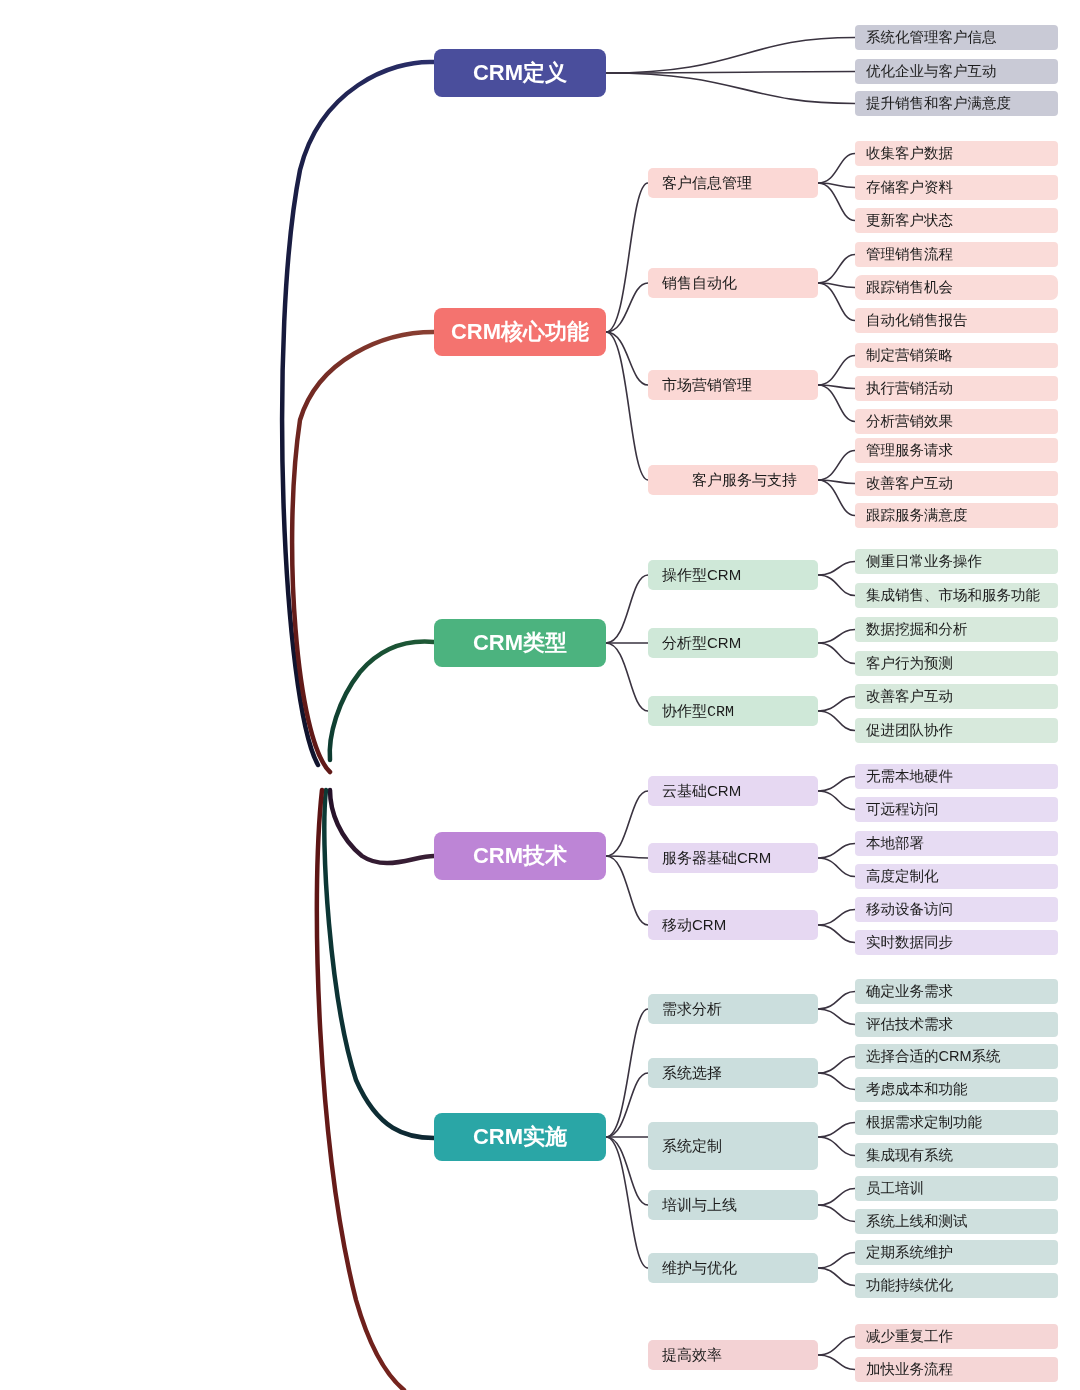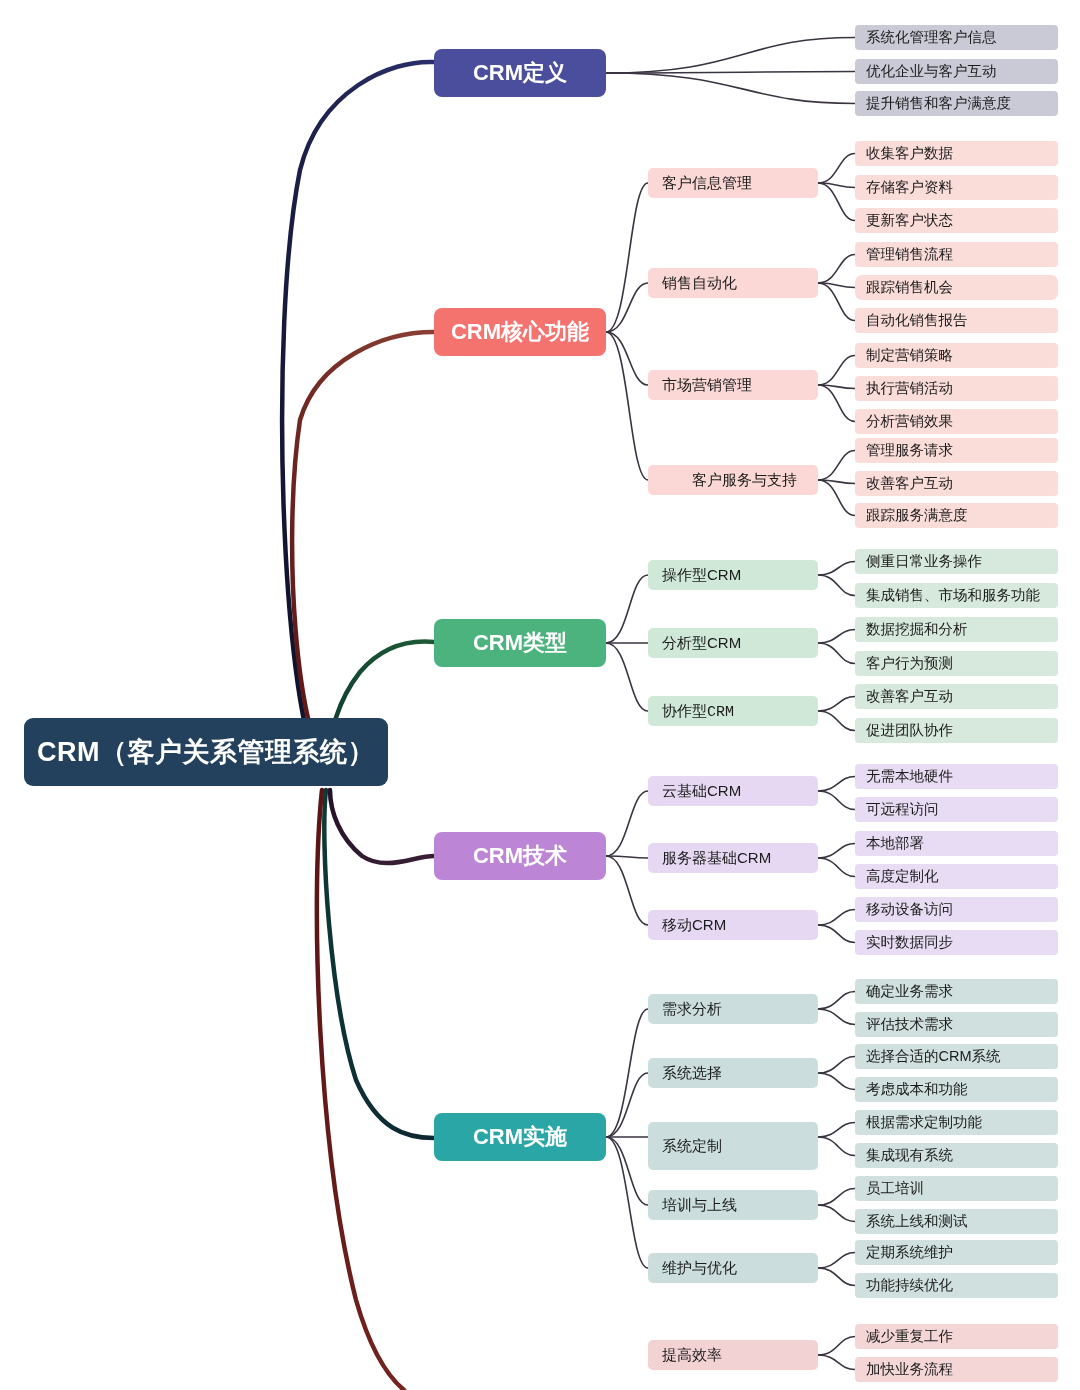--- a/index.html
+++ b/index.html
@@ -121,23 +121,20 @@
         <path d="M818,1205 C838.35,1205 838.35,1188.5 855,1188.5"></path>
         <path d="M818,1205 C838.35,1205 838.35,1221.5 855,1221.5"></path>
         <path d="M606,1137 C629.1,1137 629.1,1268 648,1268"></path>
         <path d="M818,1268 C838.35,1268 838.35,1252.5 855,1252.5"></path>
         <path d="M818,1268 C838.35,1268 838.35,1285.5 855,1285.5"></path>
         <path d="M818,1355 C838.35,1355 838.35,1336.5 855,1336.5"></path>
         <path d="M818,1355 C838.35,1355 838.35,1369.5 855,1369.5"></path>
       </g>
   </svg>
 
-  <div class="node root">
-    <span>CRM（客户关系管理系统）</span>
-  </div>
 
   <div id="nodes">
       <div class="node branch" style="left: 434px; top: 49px; width: 172px; height: 48px; background: rgb(74, 78, 156);">
         <span>CRM定义</span>
       </div>
       <div class="node leaf" style="left: 855px; top: 25px; width: 203px; height: 25px; background: rgb(201, 202, 214);">
         <span>系统化管理客户信息</span>
       </div>
       <div class="node leaf" style="left: 855px; top: 59px; width: 203px; height: 25px; background: rgb(201, 202, 214);">
         <span>优化企业与客户互动</span>

